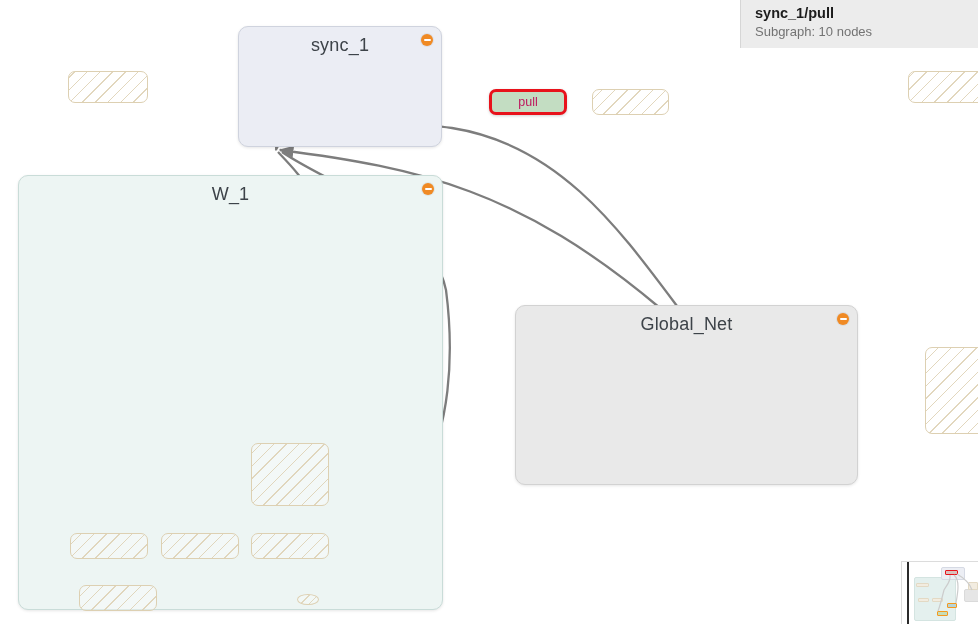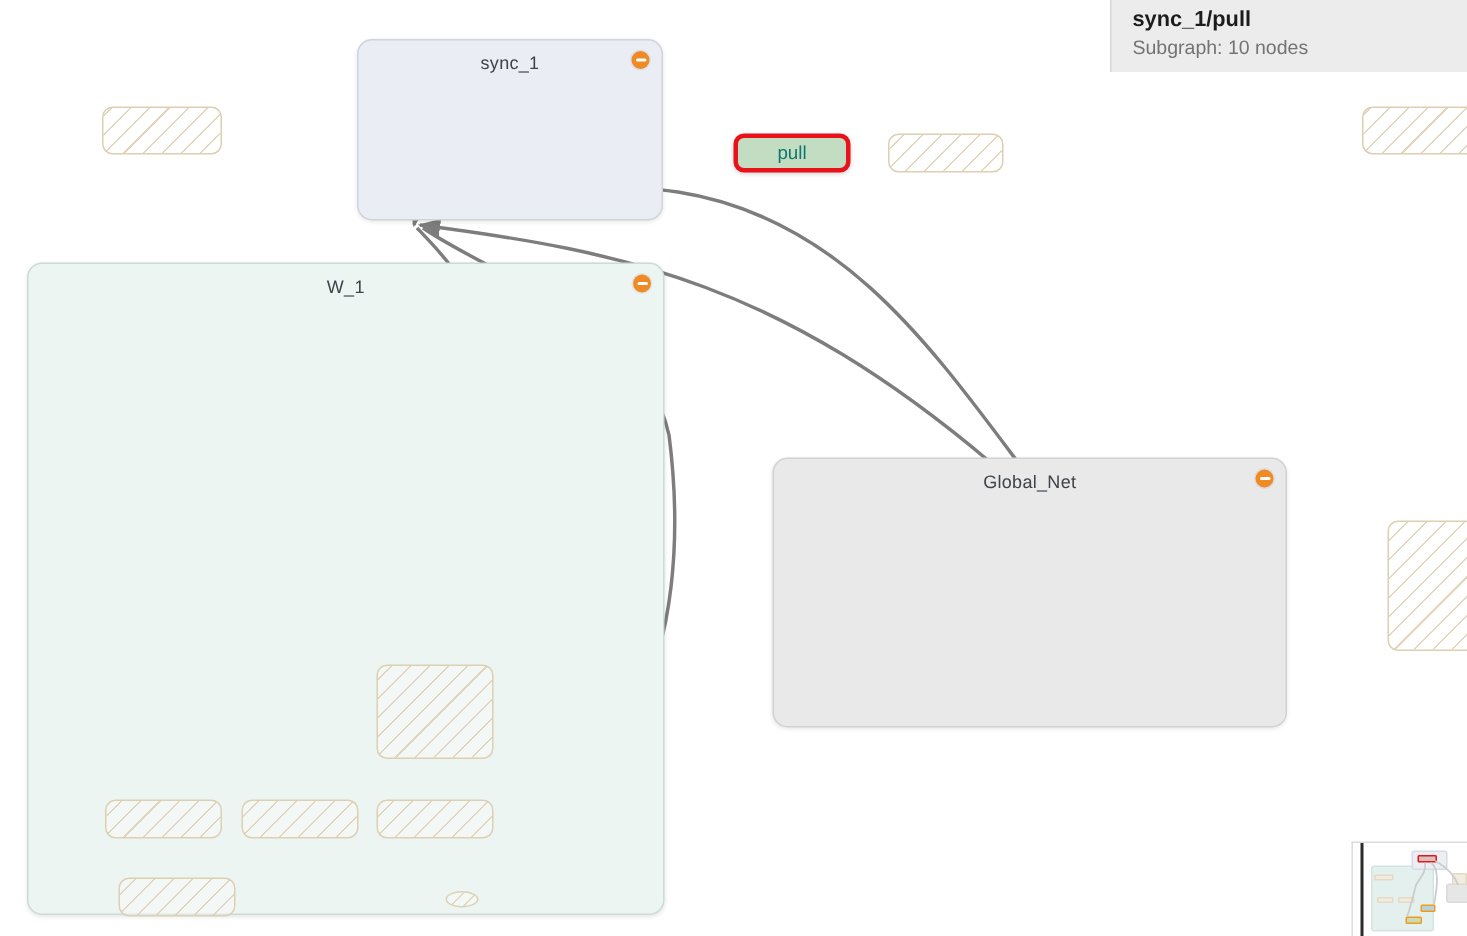--- a/index.html
+++ b/index.html
@@ -24,21 +24,21 @@
   .cluster {
     position: absolute;
     border-radius: 10px;
     box-sizing: border-box;
     box-shadow: 0 1px 3px rgba(0,0,0,0.10);
   }
   .cluster-title {
     position: absolute;
     top: 8px; left: 0; right: 0;
     text-align: center;
-    font-size: 12px;
+    font-size: 18px;
     color: #3d4349;
     letter-spacing: .2px;
     white-space: nowrap;
   }
   .collapse-btn {
     position: absolute;
     top: 7px; right: 8px;
     width: 12px; height: 12px;
     border-radius: 50%;
     background: #f08a24;
@@ -72,21 +72,21 @@
 
   
   .node {
     position: absolute;
     box-sizing: border-box;
     border-radius: 7px;
     display: flex;
     align-items: center;
     justify-content: center;
     font-size: 12.5px;
-    color: #0f766e;
+    color: #be185d;
     cursor: pointer;
     box-shadow: 0 1px 2px rgba(0,0,0,.12);
   }
   .node.selected {
     border: 3px solid #e8121b;
     background: #c3ddc2;
     box-shadow: 0 1px 3px rgba(0,0,0,.18);
   }
 
   

